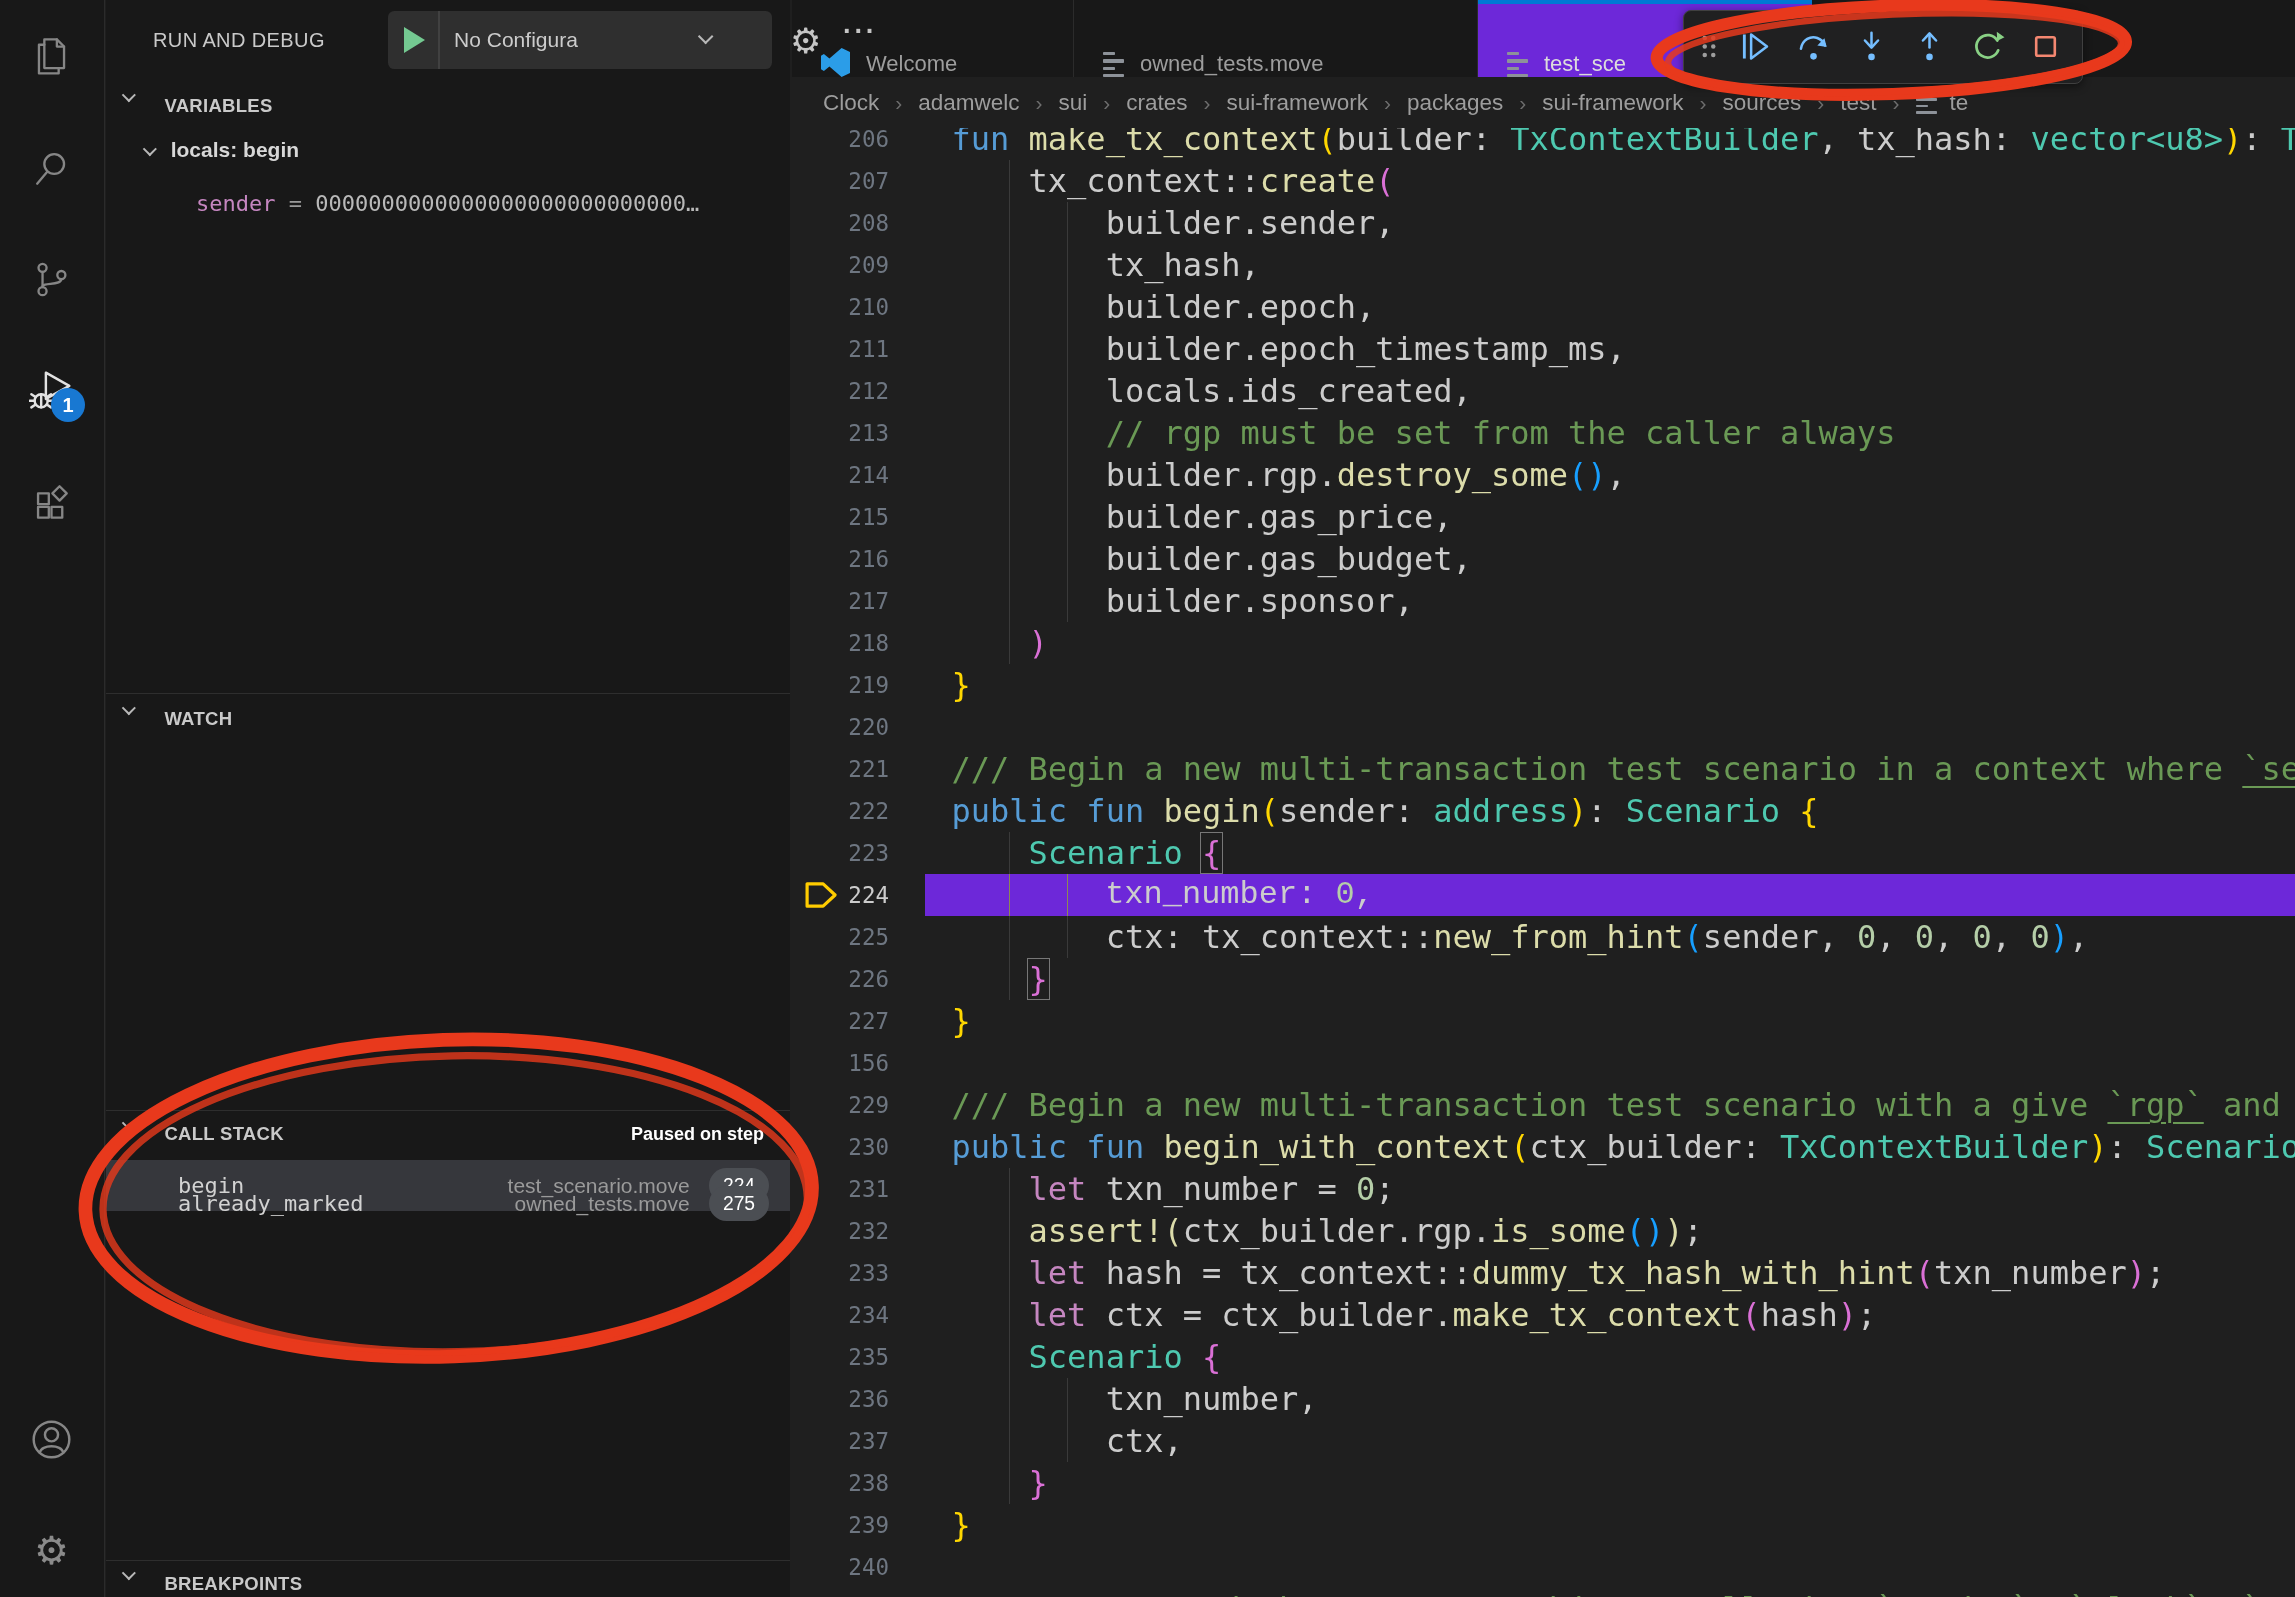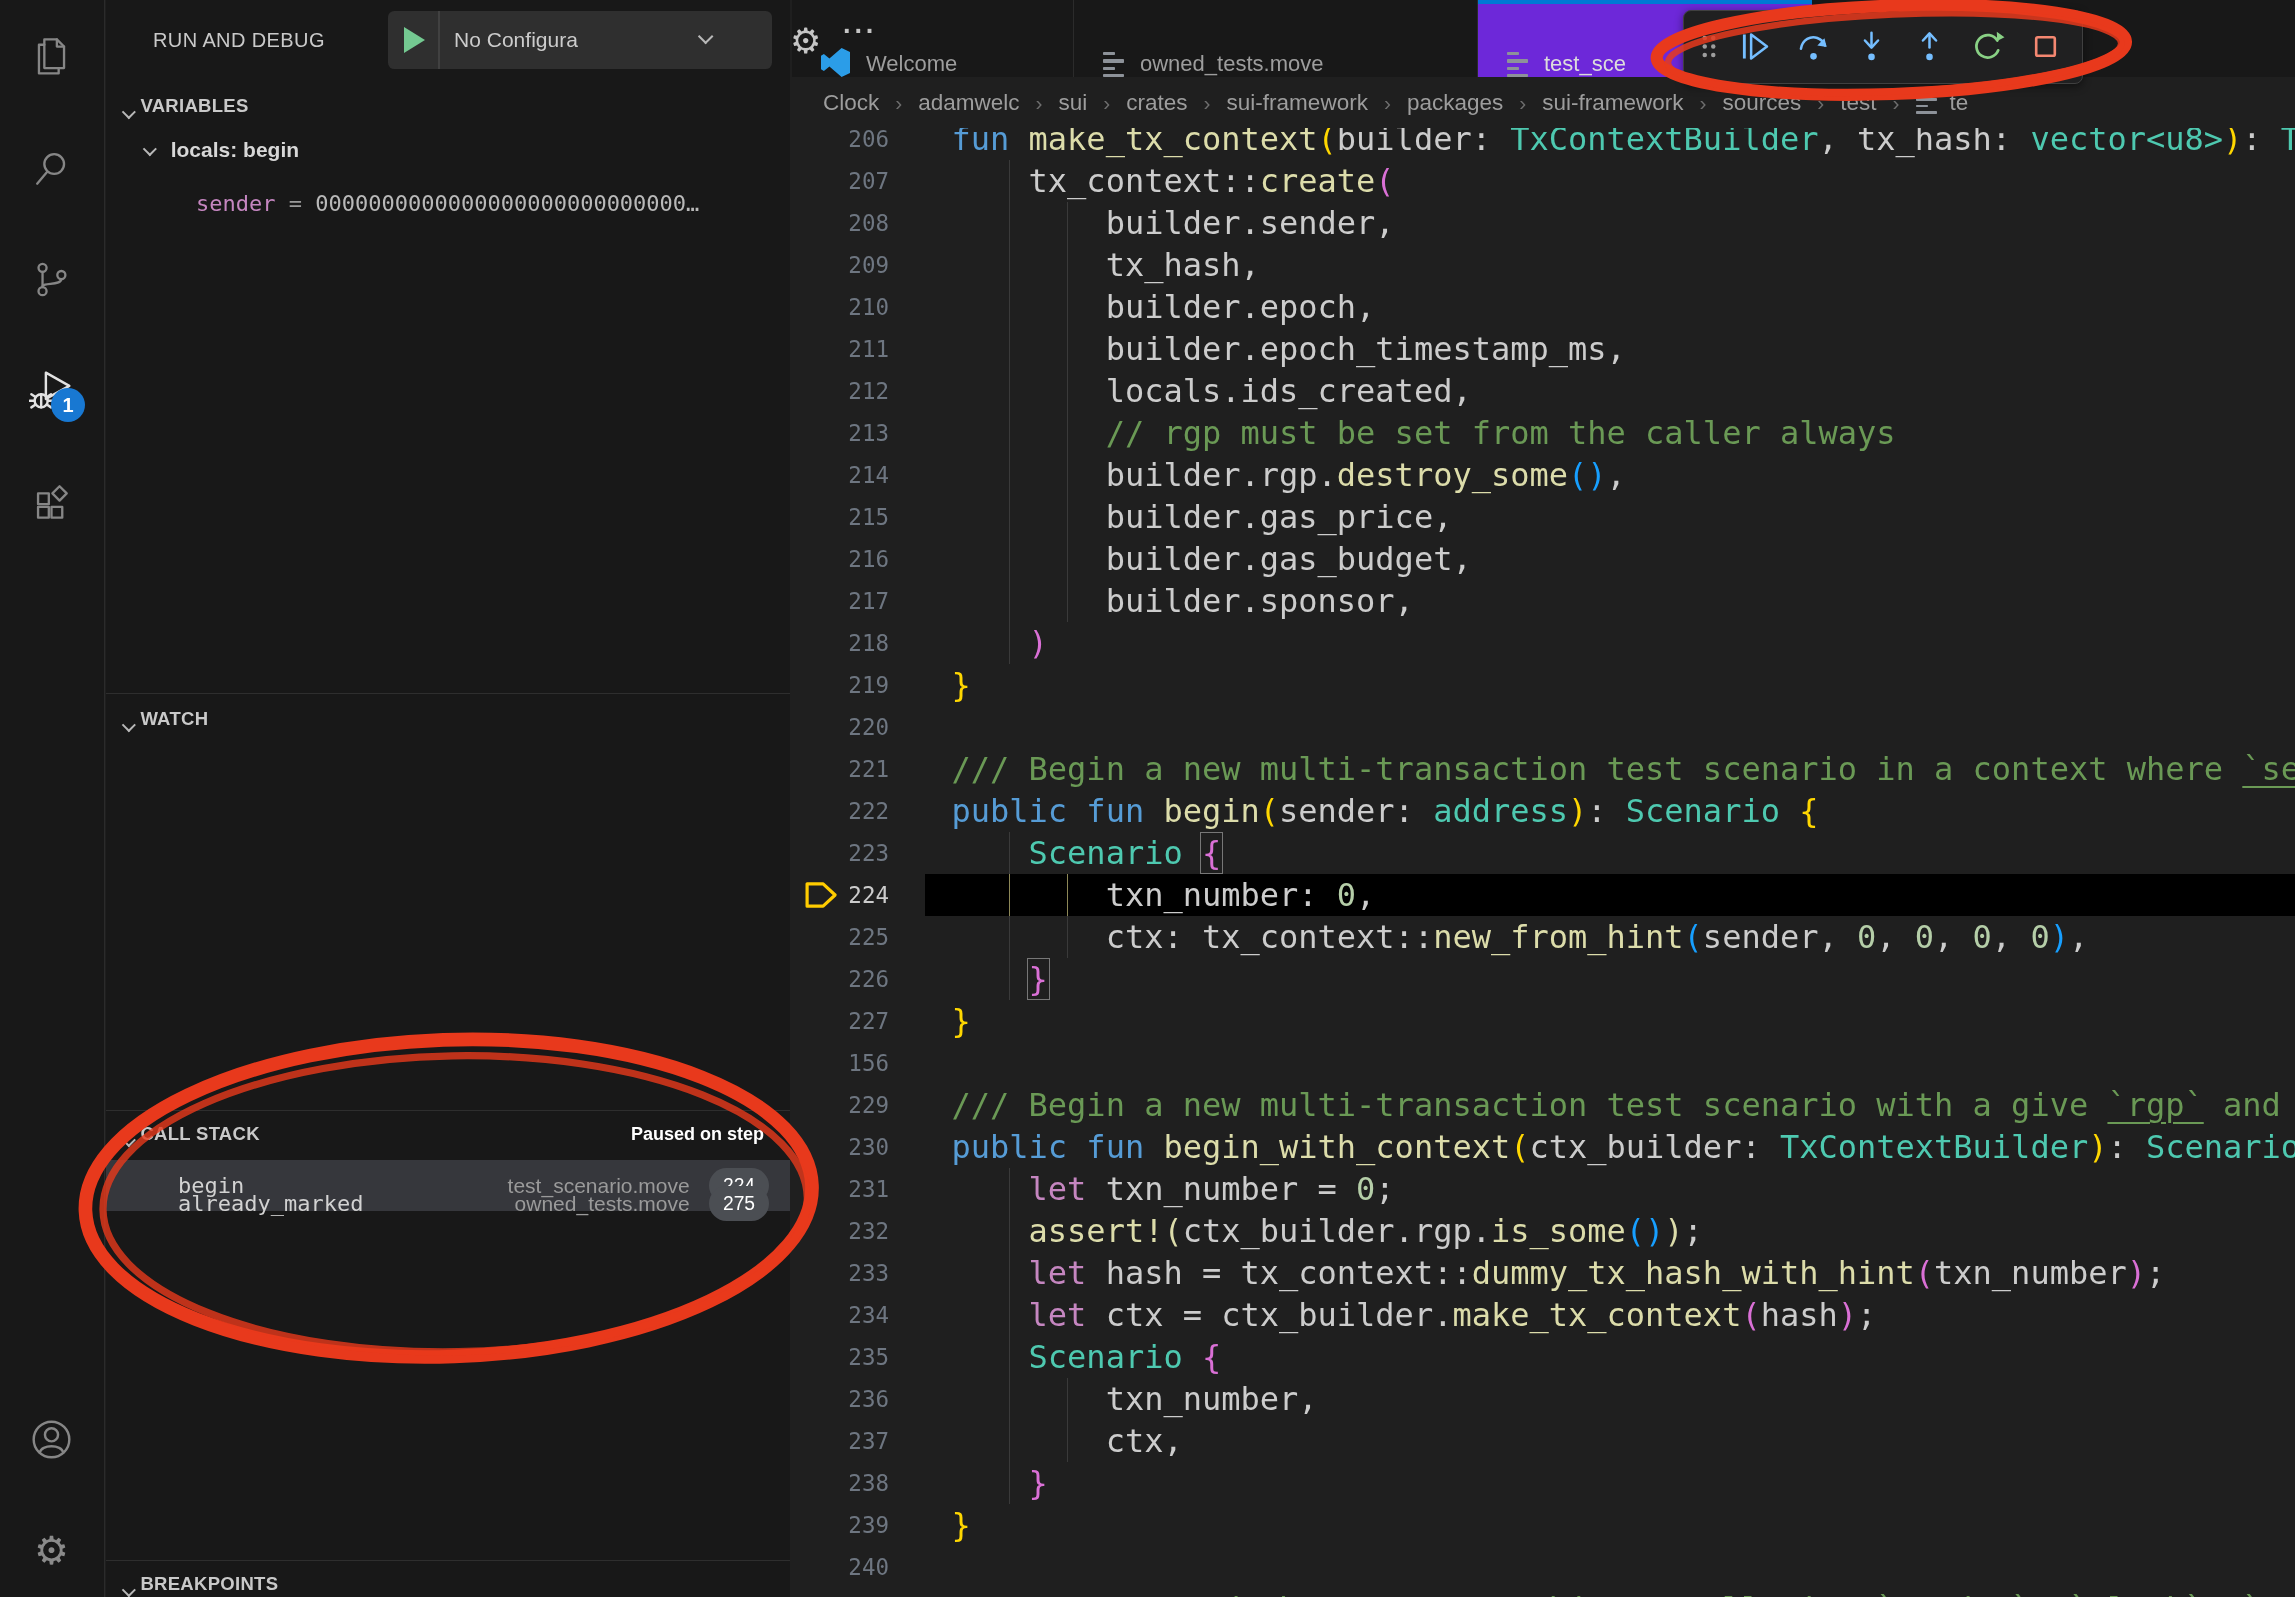--- a/index.html
+++ b/index.html
@@ -29,21 +29,21 @@
     background:#2f2f2f; border-radius:6.4px; display:flex; align-items:center; }
   #start-play { width:0; height:0; border-left:21px solid #74c991; border-top:13px solid transparent;
     border-bottom:13px solid transparent; margin:0 13px 0 16px; }
   #config-divider { width:1.6px; height:58px; background:#414141; }
   #config-label { color:#cccccc; font-size:21px; margin-left:14.5px; white-space:nowrap; overflow:hidden; width:257px; }
   #config-chevron { margin-left:-11.3px; }
   #debug-gear { position:absolute; left:684px; top:21px; font-size:35px; color:#c5c5c5; }
   #more-actions { position:absolute; left:737px; top:16px; color:#c5c5c5; font-size:27px; font-weight:bold; letter-spacing:2.4px; }
 
   .section-divider { position:absolute; left:0; width:100%; height:0.8px; background:#2e2e2e; }
-  .section-header { position:absolute; display:flex; align-items:flex-end; gap:7px; }
+  .section-header { position:absolute; display:flex; align-items:flex-start; gap:31px; }
   .section-header .chev { width:9.7px; height:9.7px; margin-top:-4.8px; }
   .section-title { color:#c9c9c9; font-size:18.5px; font-weight:bold; letter-spacing:0.3px; }
 
   #locals-row { position:absolute; left:39px; top:138px; display:flex; align-items:center; gap:16px; }
   #locals-label { color:#d7d7d7; font-size:21px; font-weight:600; }
   #var-row { position:absolute; left:90px; top:191px; font-size:22px; }
   #var-name { color:#c586c0; }
   #var-eq { color:#9a9a9a; }
   #var-value { color:#b9b9b9; }
 
@@ -90,21 +90,21 @@
   
   #code { position:absolute; left:0; top:118px; width:100%; z-index:1; }
   .row { display:flex; height:42px; position:relative; }
   .gut { width:133px; flex:none; display:flex; align-items:center; position:relative; }
   .gut .ic { position:absolute; left:9.7px; top:4.8px; width:39px; height:32px; }
   .gut .num { flex:1; text-align:right; padding-right:36px; font-family:"DejaVu Sans Mono", monospace;
     font-size:22.5px; color:#6e7681; }
   .row.cur .gut .num { color:#cccccc; }
   .cnt { flex:1; position:relative; white-space:pre; font-family:"DejaVu Sans Mono", monospace;
     font-size:32px; line-height:42px; padding-left:26.5px; overflow:hidden; }
-  .row.cur .cnt { background:#000000; }
+  .row.cur .cnt { background:#6d28d9;font-family:Liberation Mono, monospace; }
   .guide { position:absolute; top:0; bottom:0; width:1.2px; background:#3a3a3a; }
   .row.cur .guide { background:#8d8857; }
 
   .tok-kw{color:#569cd6} .tok-let{color:#c586c0} .tok-fn{color:#dcdcaa}
   .tok-ty{color:#4ec9b0} .tok-num{color:#b5cea8} .tok-pln{color:#cccccc}
   .tok-cmt{color:#6a9955}
   .tok-cmtc{color:#6a9955; text-decoration:underline; text-underline-offset:5.6px; text-decoration-thickness:1.6px;}
   .tok-p1{color:#ffd700} .tok-p2{color:#da70d6} .tok-p3{color:#179fff}
   .tok-p2b{color:#da70d6; outline:1.2px solid #777; outline-offset:1.6px;}
 

